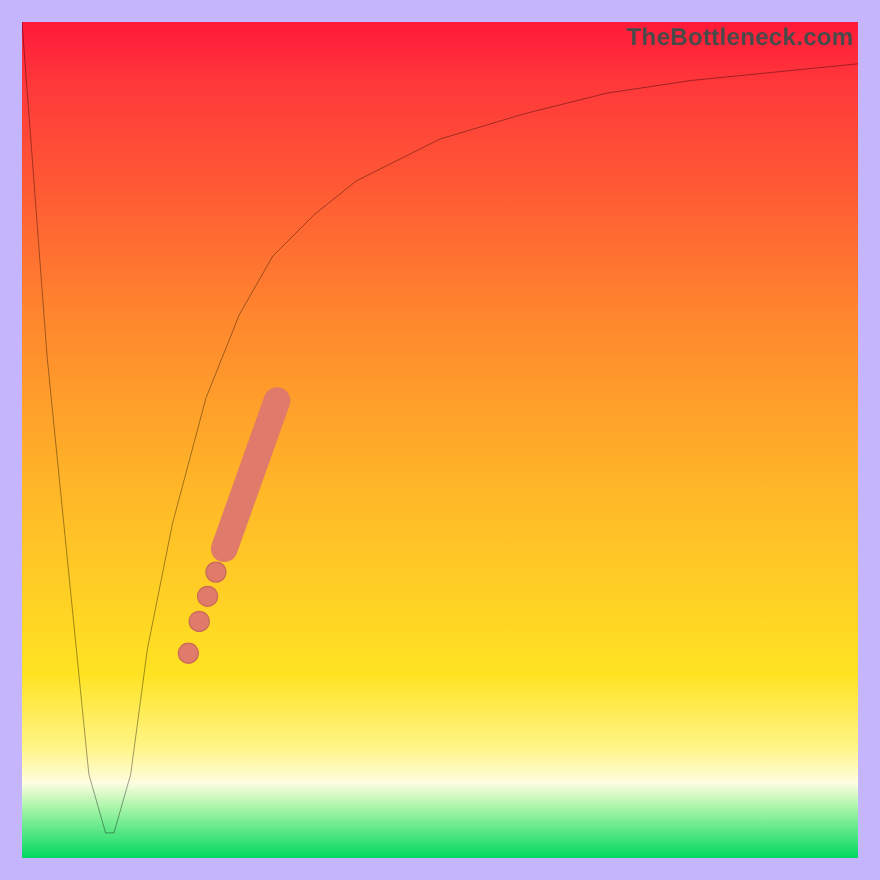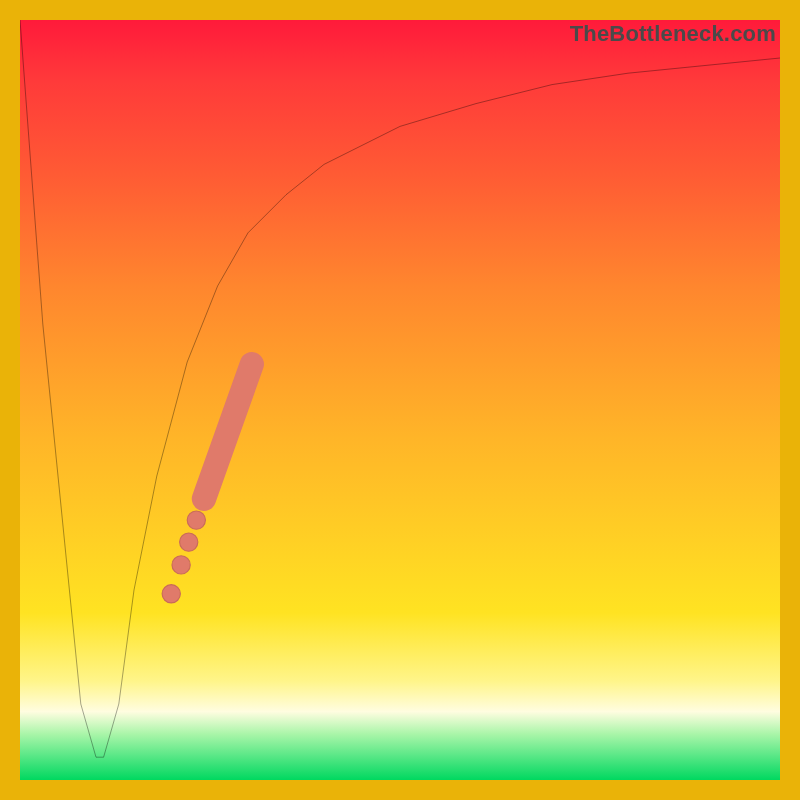--- a/index.html
+++ b/index.html
@@ -9,21 +9,21 @@
     height: 800px;
     overflow: hidden;
     background: #000;
   }
   .frame {
     position: absolute;
     left: 0;
     top: 0;
     width: 800px;
     height: 800px;
-    background: #eab308;
+    background: #c4b5fd;
   }
   .plot {
     position: absolute;
     left: 20px;
     top: 20px;
     width: 760px;
     height: 760px;
     overflow: hidden;
   }
   .gradient {

